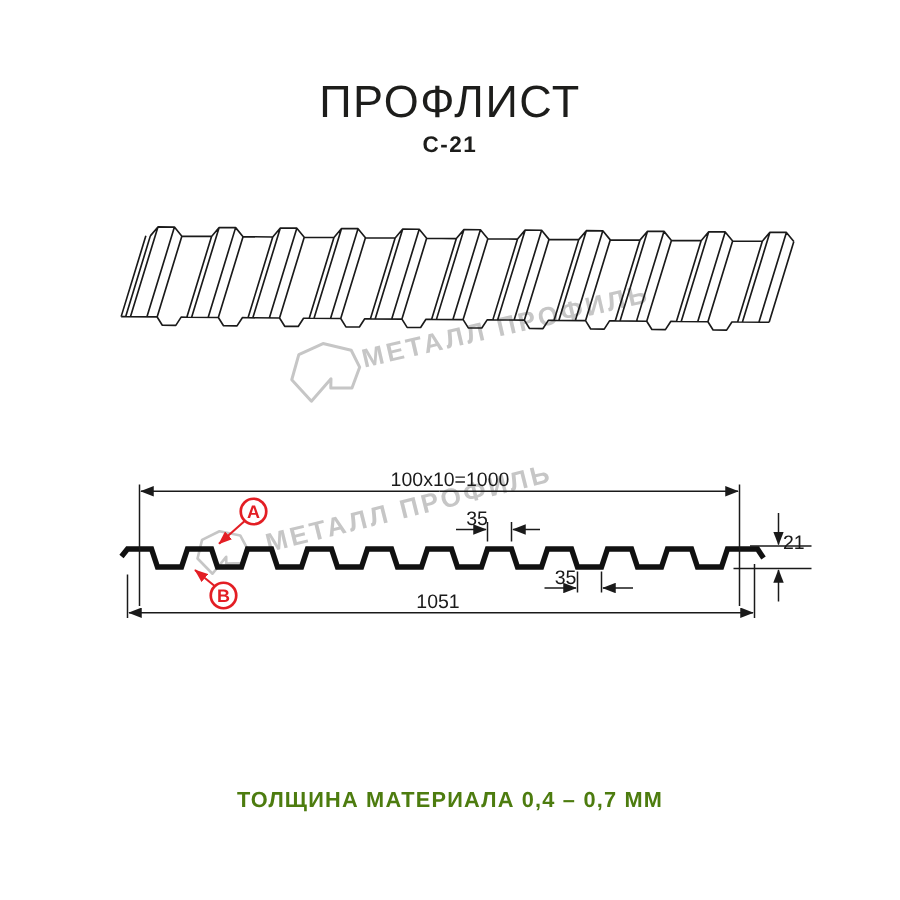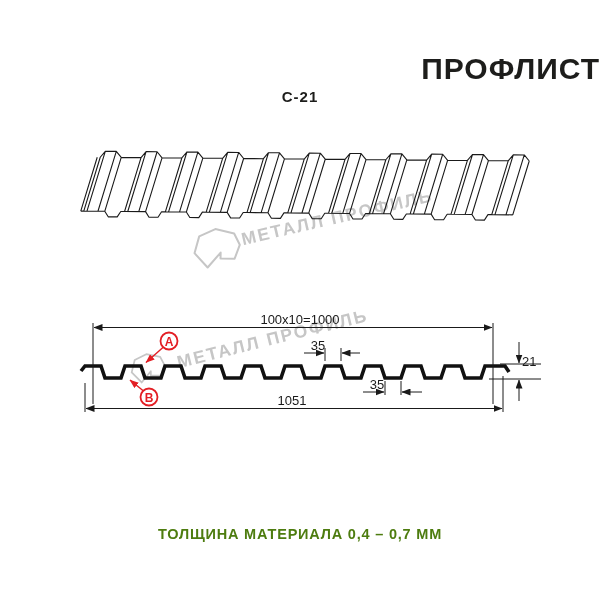--- a/index.html
+++ b/index.html
@@ -1,19 +1,19 @@
 <!DOCTYPE html>
 <html><head>
 <meta charset="utf-8">
 <style>
   html,body{margin:0;padding:0;}
   body{width:600px;height:600px;background:#ffffff;position:relative;overflow:hidden;
        font-family:"Liberation Sans",sans-serif;color:#1d1d1b;}
-  .title{position:absolute;top:52px;left:0;width:600px;text-align:right;
-         font-size:30px;font-weight:bold;letter-spacing:1px;color:#1d1d1b;}
+  .title{position:absolute;top:52px;left:0;width:600px;text-align:center;
+         font-size:30px;font-weight:normal;letter-spacing:1px;color:#1d1d1b;}
   .subtitle{position:absolute;top:88px;left:0;width:600px;text-align:center;
          font-size:15px;font-weight:bold;letter-spacing:1px;color:#1d1d1b;}
   .footer{position:absolute;top:526px;left:0;width:600px;text-align:center;
          font-size:14.5px;font-weight:bold;letter-spacing:0.8px;color:#4d7c0f;}
   .wm{position:absolute;color:#c6c6c6;font-weight:bold;font-size:17.5px;
       letter-spacing:2px;white-space:nowrap;z-index:1;}
   #wm-text-1{left:244px;top:229px;transform:rotate(-13deg);transform-origin:0 100%;}
   #wm-text-2{left:180px;top:352px;transform:rotate(-14deg);transform-origin:0 100%;}
   .wm-logo{position:absolute;z-index:1;}
   #wm-logo-1{left:191px;top:227px;transform:rotate(-8deg);}

